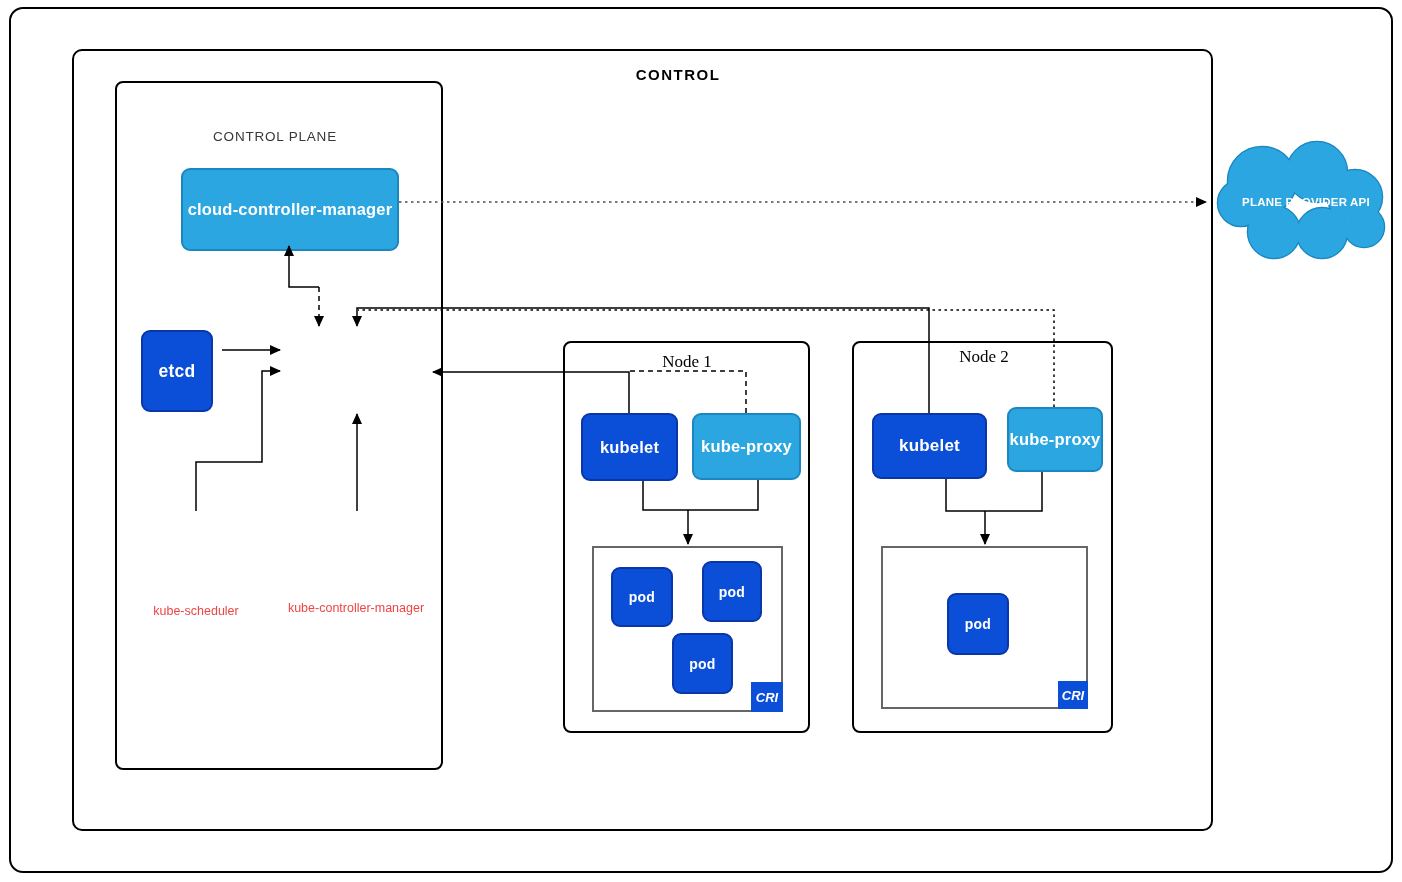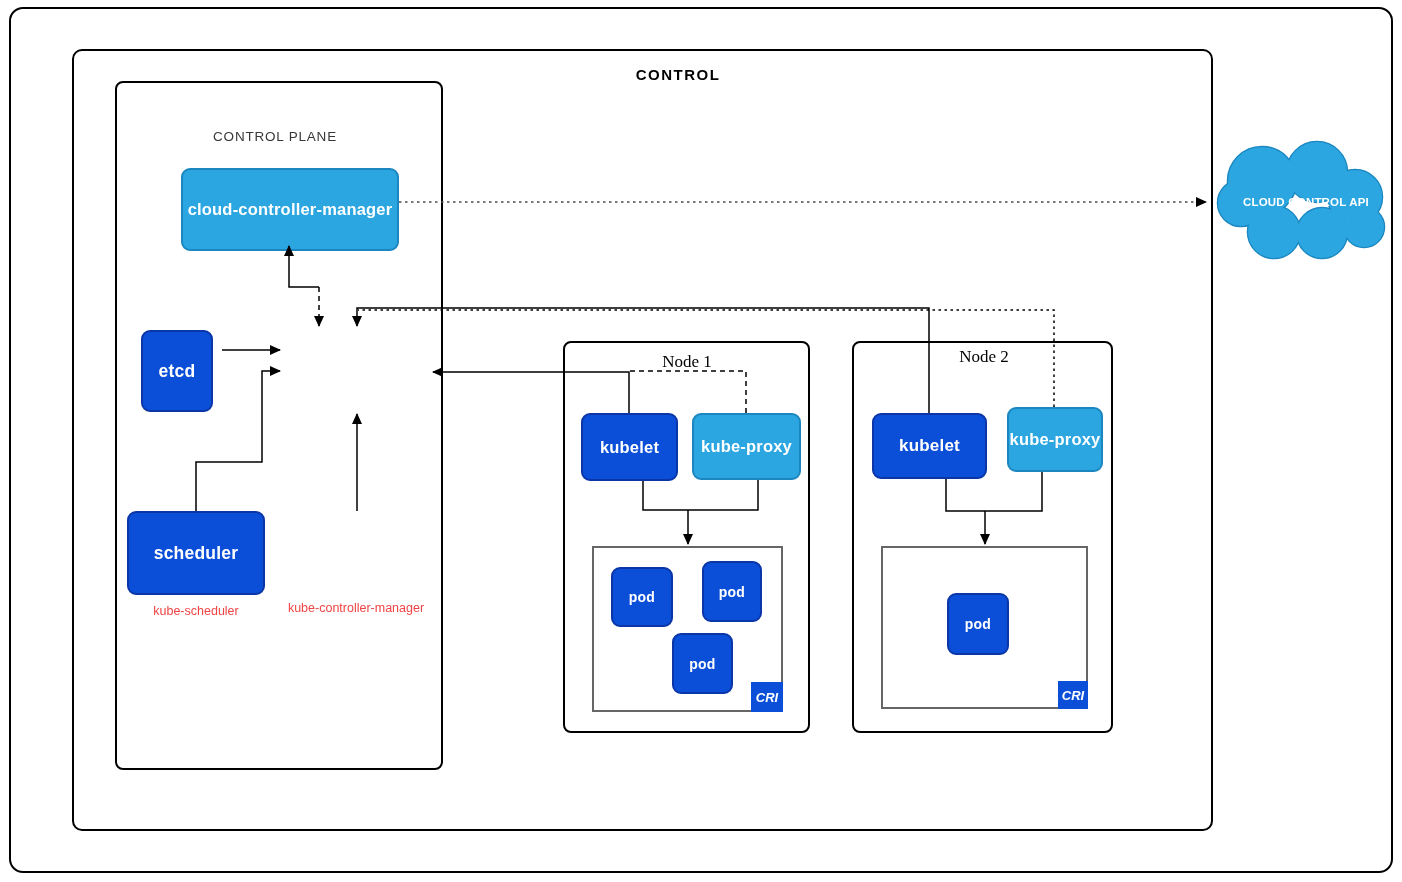--- a/index.html
+++ b/index.html
@@ -107,21 +107,20 @@
   <div class="title cluster-title" style="left:578px; top:66px; width:200px;">CONTROL</div>
 
   <div class="frame" style="left:115px; top:81px; width:328px; height:689px; border-radius:8px;"></div>
   <div class="title cp-title" style="left:175px; top:99px; width:200px;margin-top:30px;">CONTROL PLANE</div>
 
   <div class="box light" style="left:181px; top:160px; width:218px; height:83px; font-size:16.5px;margin-top:8px;">cloud-controller-manager</div>
 
   <div class="box dark" style="left:141px; top:330px; width:72px; height:82px; font-size:17.5px;">etcd</div>
 
 
-  <div class="box dark" style="left:127px; top:511px; width:138px; height:84px; font-size:17.5px;">scheduler</div>
 
 
   <div class="caption" style="left:126px; top:604px; width:140px;">kube-scheduler</div>
   <div class="caption" style="left:276px; top:601px; width:160px;">kube-controller-manager</div>
 
   <div class="frame" style="left:563px; top:341px; width:247px; height:392px; border-radius:8px;"></div>
   <div class="title node-title" style="left:613px; top:352px; width:148px;">Node 1</div>
 
   <div class="box dark" style="left:581px; top:413px; width:97px; height:68px; font-size:16.5px;">kubelet</div>
   <div class="box light" style="left:692px; top:413px; width:109px; height:67px; font-size:16.5px;">kube-proxy</div>
@@ -135,21 +134,21 @@
   <div class="frame" style="left:852px; top:341px; width:261px; height:392px; border-radius:8px;"></div>
   <div class="title node-title" style="left:910px; top:347px; width:148px;">Node 2</div>
 
   <div class="box dark" style="left:872px; top:413px; width:115px; height:66px; font-size:17px;">kubelet</div>
   <div class="box light" style="left:1007px; top:407px; width:96px; height:65px; font-size:16.5px;">kube-proxy</div>
 
   <div class="pods-frame" style="left:881px; top:546px; width:207px; height:163px;"></div>
   <div class="box dark" style="left:947px; top:593px; width:62px; height:62px; font-size:14px;">pod</div>
   <div class="cri-badge" style="left:1058px; top:681px; width:30px; height:28px;">CRI</div>
 
-  <div class="cloud-label" style="left:1231px; top:190px; width:150px; height:24px;">CLOUD CONTROL API</div>
+  <div class="cloud-label" style="left:1231px; top:190px; width:150px; height:24px;">PLANE PROVIDER API</div>
 
   <svg class="connector-layer" viewBox="0 0 1402 882" xmlns="http://www.w3.org/2000/svg">
     <defs>
       <marker id="arr" markerWidth="12" markerHeight="12" refX="10" refY="5" orient="auto" markerUnits="userSpaceOnUse">
         <path class="arrowhead" d="M 0 0 L 11 5 L 0 10 Z"></path>
       </marker>
     </defs>
 
     <g>
       <g class="cloud-stroke">

